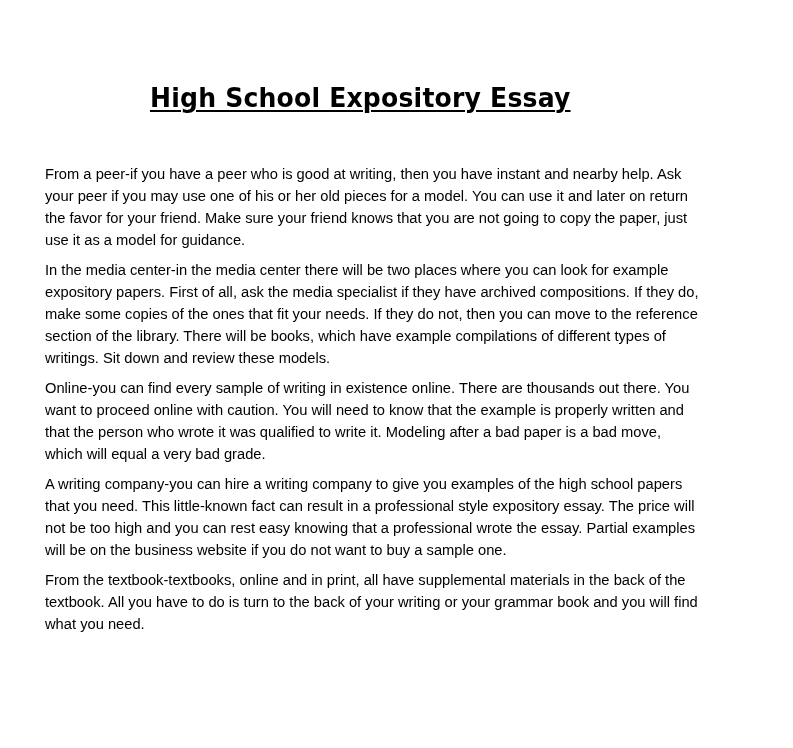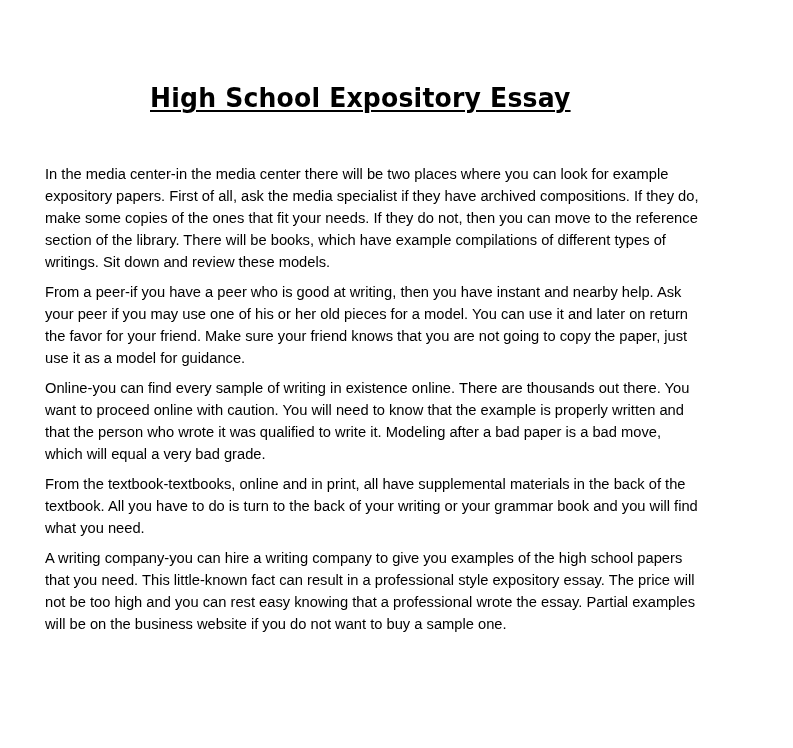--- a/index.html
+++ b/index.html
@@ -50,42 +50,42 @@
       transform-origin: left center;
     }
   </style>
 </head>
 <body>
 
 <h1 class="title">High School Expository Essay</h1>
 
 <div class="content">
   <p class="para">
+    <span class="line">From a peer-if you have a peer who is good at writing, then you have instant and nearby help. Ask</span>
+    <span class="line">your peer if you may use one of his or her old pieces for a model. You can use it and later on return</span>
+    <span class="line">the favor for your friend. Make sure your friend knows that you are not going to copy the paper, just</span>
+    <span class="line">use it as a model for guidance.</span>
+  </p>
+  <p class="para">
     <span class="line">In the media center-in the media center there will be two places where you can look for example</span>
     <span class="line">expository papers. First of all, ask the media specialist if they have archived compositions. If they do,</span>
     <span class="line">make some copies of the ones that fit your needs. If they do not, then you can move to the reference</span>
     <span class="line">section of the library. There will be books, which have example compilations of different types of</span>
     <span class="line">writings. Sit down and review these models.</span>
-  </p>
-  <p class="para">
-    <span class="line">From a peer-if you have a peer who is good at writing, then you have instant and nearby help. Ask</span>
-    <span class="line">your peer if you may use one of his or her old pieces for a model. You can use it and later on return</span>
-    <span class="line">the favor for your friend. Make sure your friend knows that you are not going to copy the paper, just</span>
-    <span class="line">use it as a model for guidance.</span>
   </p>
   <p class="para">
     <span class="line">Online-you can find every sample of writing in existence online. There are thousands out there. You</span>
     <span class="line">want to proceed online with caution. You will need to know that the example is properly written and</span>
     <span class="line">that the person who wrote it was qualified to write it. Modeling after a bad paper is a bad move,</span>
     <span class="line">which will equal a very bad grade.</span>
   </p>
   <p class="para">
-    <span class="line">From the textbook-textbooks, online and in print, all have supplemental materials in the back of the</span>
-    <span class="line">textbook. All you have to do is turn to the back of your writing or your grammar book and you will find</span>
-    <span class="line">what you need.</span>
-  </p>
-  <p class="para">
     <span class="line">A writing company-you can hire a writing company to give you examples of the high school papers</span>
     <span class="line">that you need. This little-known fact can result in a professional style expository essay. The price will</span>
     <span class="line">not be too high and you can rest easy knowing that a professional wrote the essay. Partial examples</span>
     <span class="line">will be on the business website if you do not want to buy a sample one.</span>
   </p>
+  <p class="para">
+    <span class="line">From the textbook-textbooks, online and in print, all have supplemental materials in the back of the</span>
+    <span class="line">textbook. All you have to do is turn to the back of your writing or your grammar book and you will find</span>
+    <span class="line">what you need.</span>
+  </p>
 </div>
 
 </body></html>

